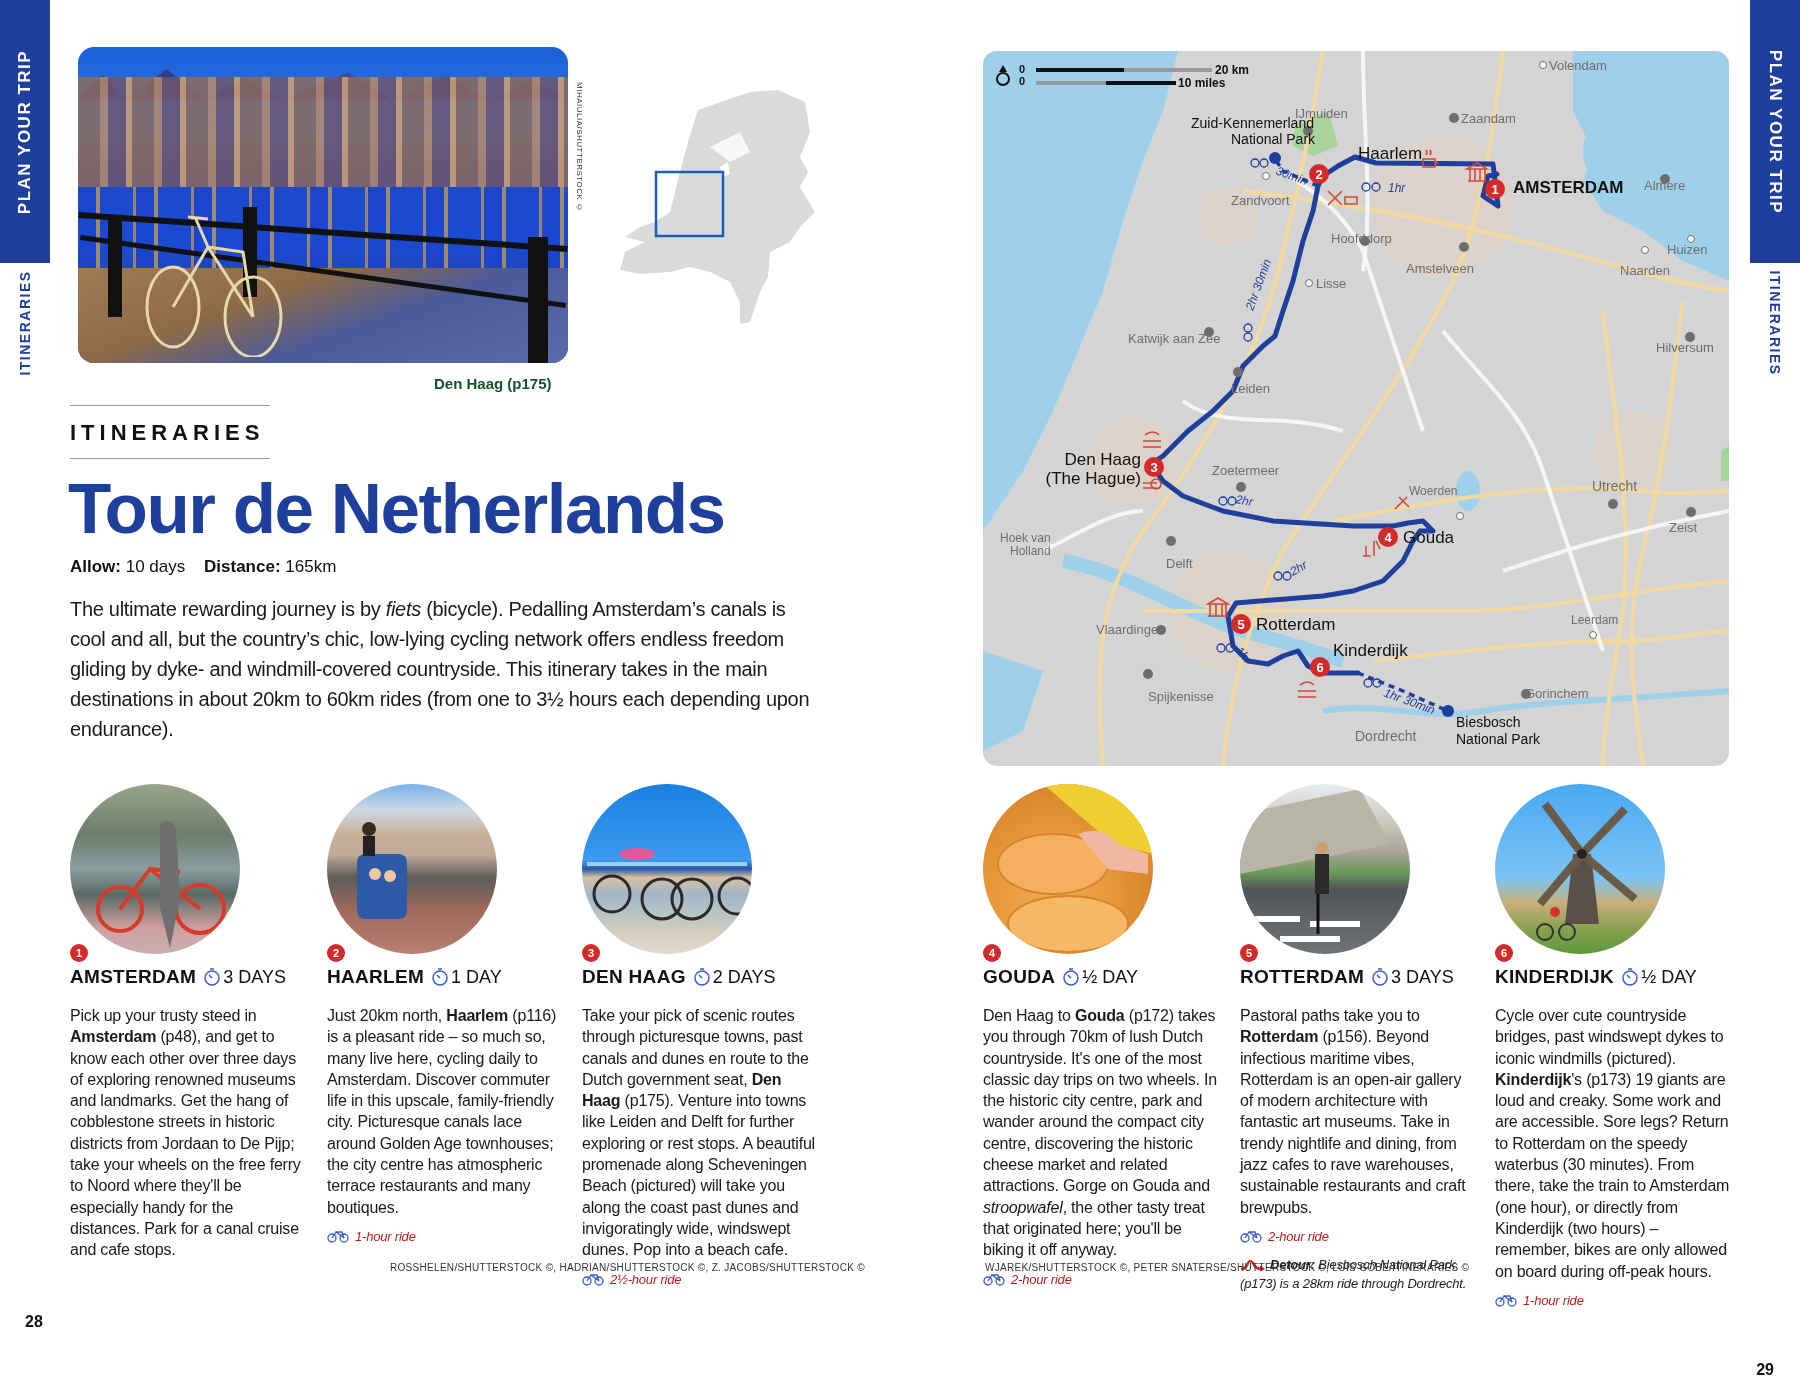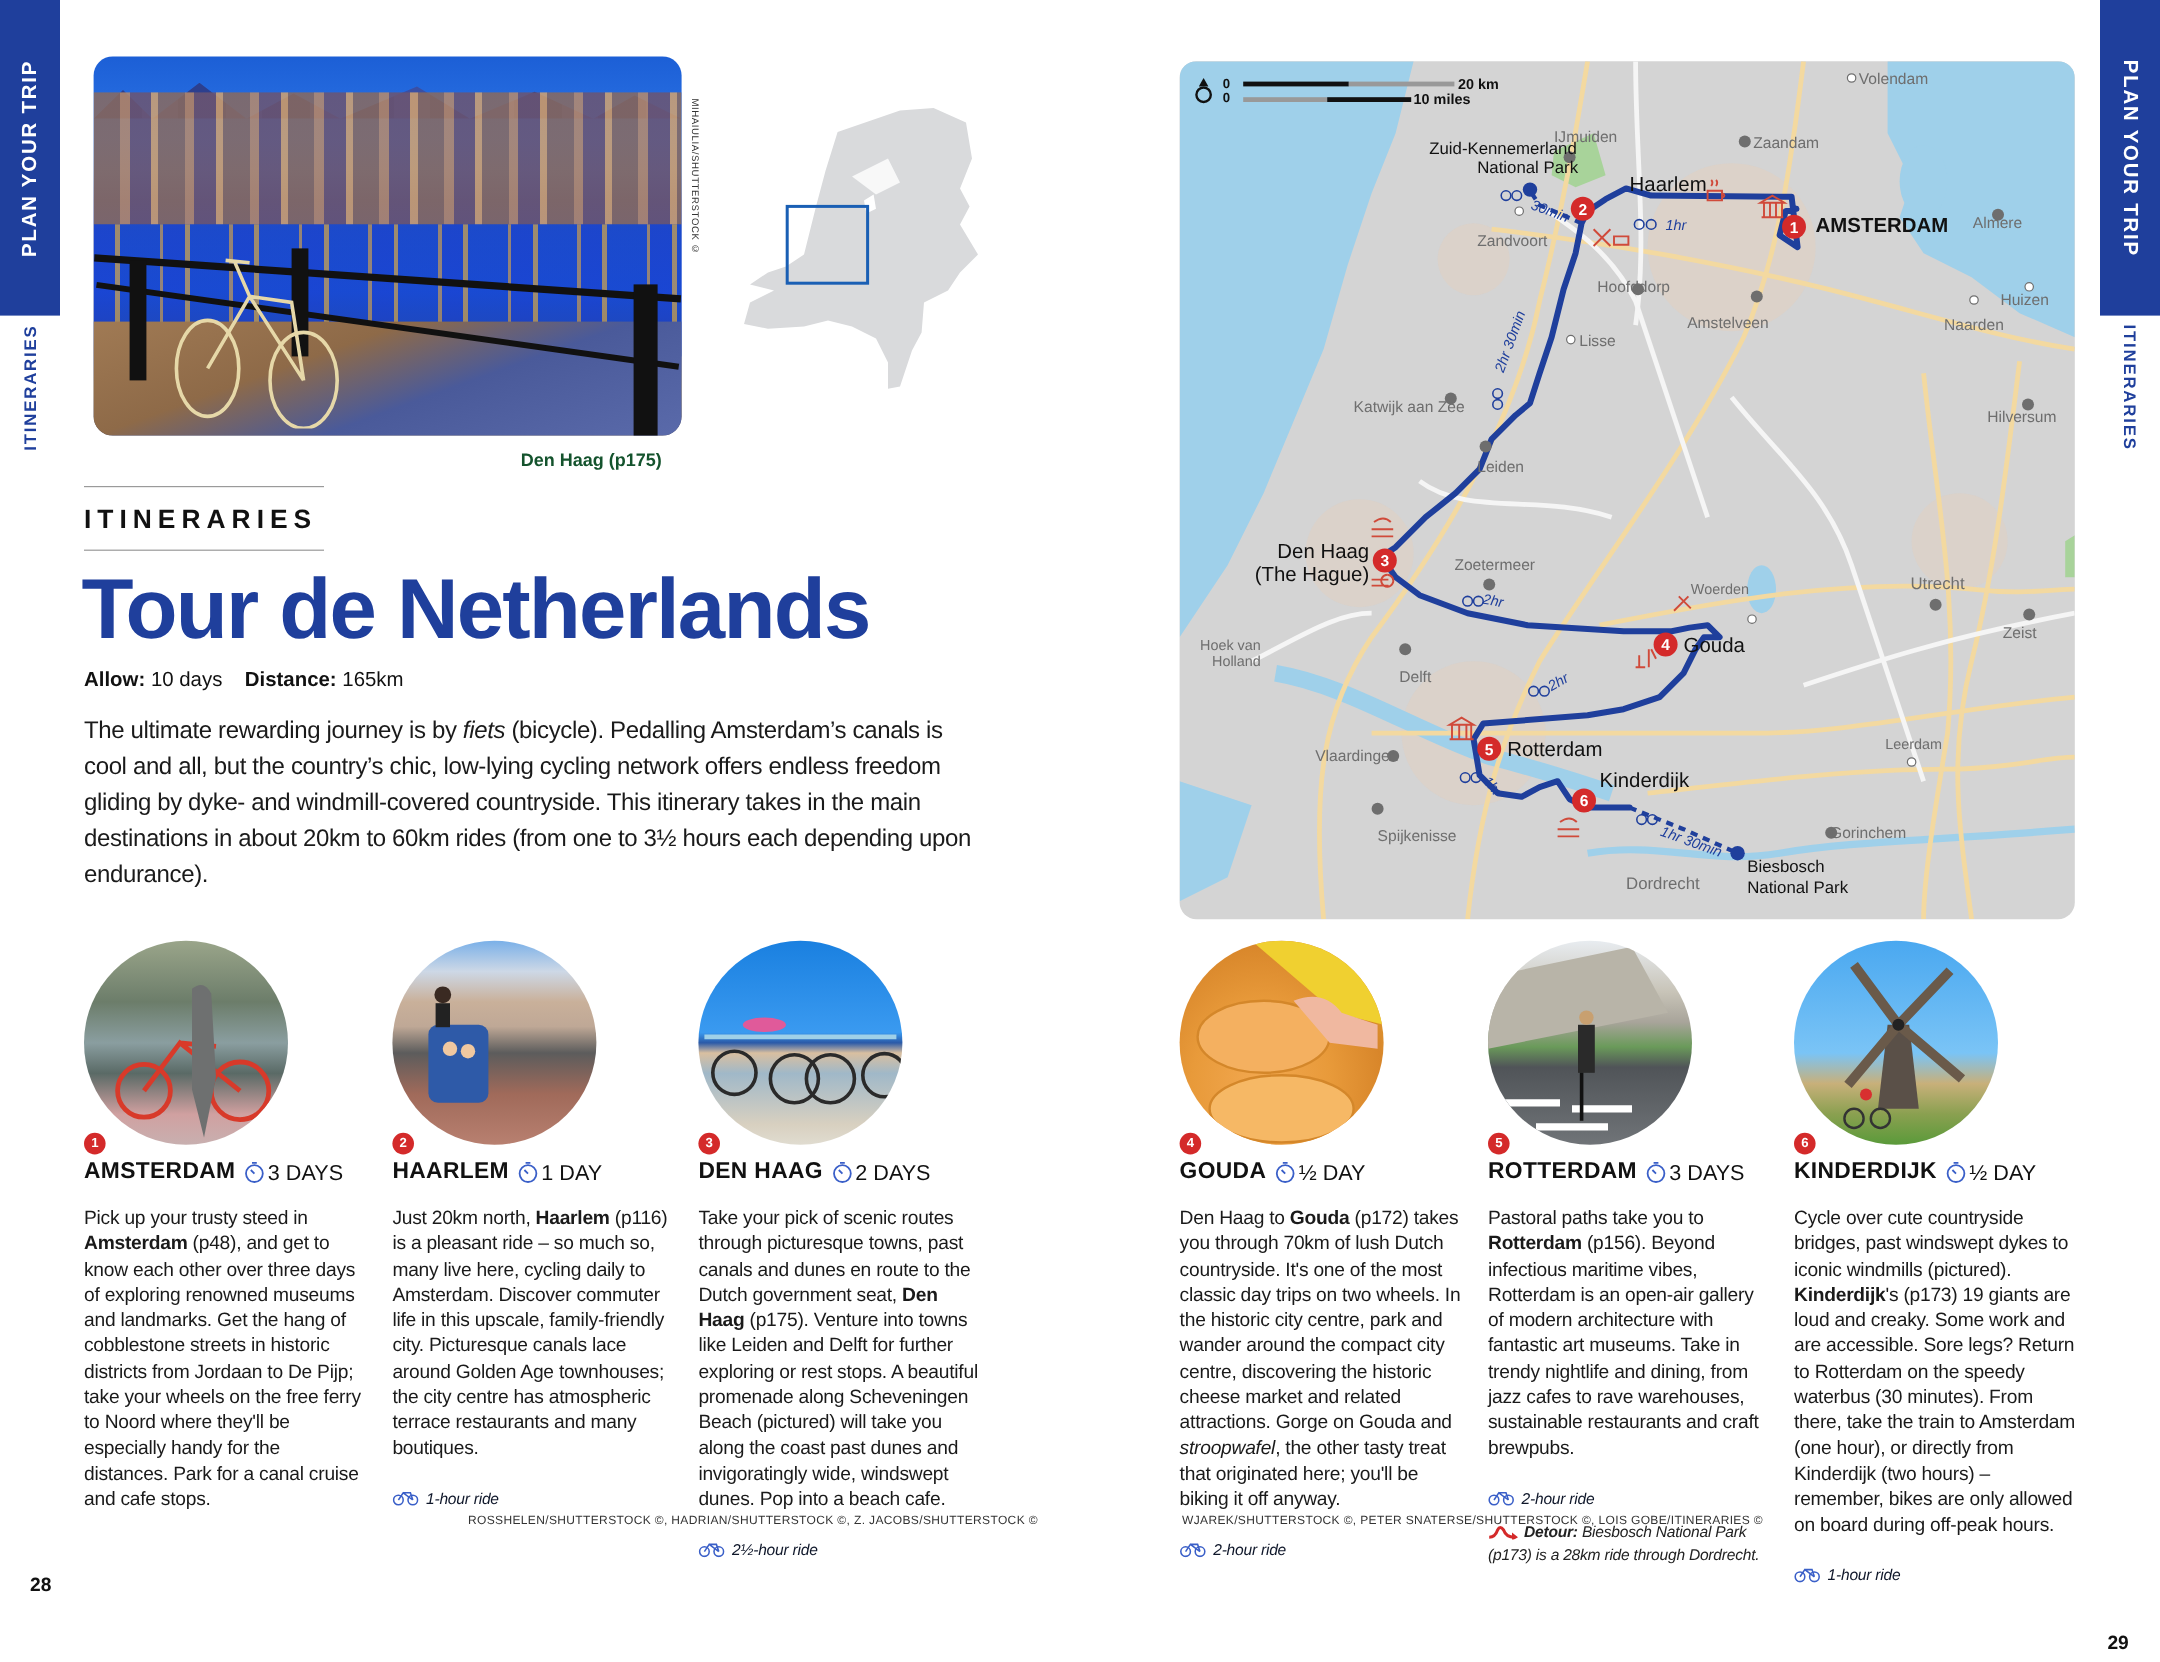--- a/index.html
+++ b/index.html
@@ -59,21 +59,21 @@
   .stop { position: absolute; top: 784px; width: 240px; }
   .stop .photo { width: 170px; height: 170px; border-radius: 50%; overflow: hidden; position: relative; }
   .stop .badge { position: absolute; top: 160px; left: 0; width: 18px; height: 18px; border-radius: 50%; background: #d42a2a; color: #fff; font-size: 11px; font-weight: bold; text-align: center; line-height: 18px; }
   .stop .head { position: absolute; top: 182px; left: 0; white-space: nowrap; display: flex; align-items: center; }
   .stop .name { font-size: 19px; font-weight: bold; color: #111; letter-spacing: .3px; }
   .stop .timer { margin-left: 7px; width: 18px; height: 20px; }
   .stop .dur { font-size: 18px; color: #111; margin-left: 2px; }
   .stop .body { position: absolute; top: 221px; left: 0; width: 235px; font-size: 16px; line-height: 21.3px; color: #1a1a1a; letter-spacing: -0.2px; }
   .stop .body b { font-weight: bold; }
   .stop .body i { font-style: italic; }
-  .ride { display: flex; align-items: center; margin-top: 20px; font-size: 13px; font-style: italic; color: #0f172a; }
+  .ride { display: flex; align-items: center; margin-top: 8px; font-size: 13px; font-style: italic; color: #b91c1c; }
   .ride svg { margin-right: 6px; }
   .detour { margin-top: 8px; font-size: 13px; line-height: 19px; font-style: italic; color: #222; }
   .detour b { font-weight: bold; }
   .detour svg { vertical-align: -2px; margin-right: 4px; }
 
   .page-num { position: absolute; top: 1313px; font-size: 16px; font-weight: bold; color: #111; }
   .photo-credit { position: absolute; top: 1262px; font-size: 10px; color: #333; letter-spacing: .3px; white-space: nowrap; }
 </style>
 </head>
 <body>

